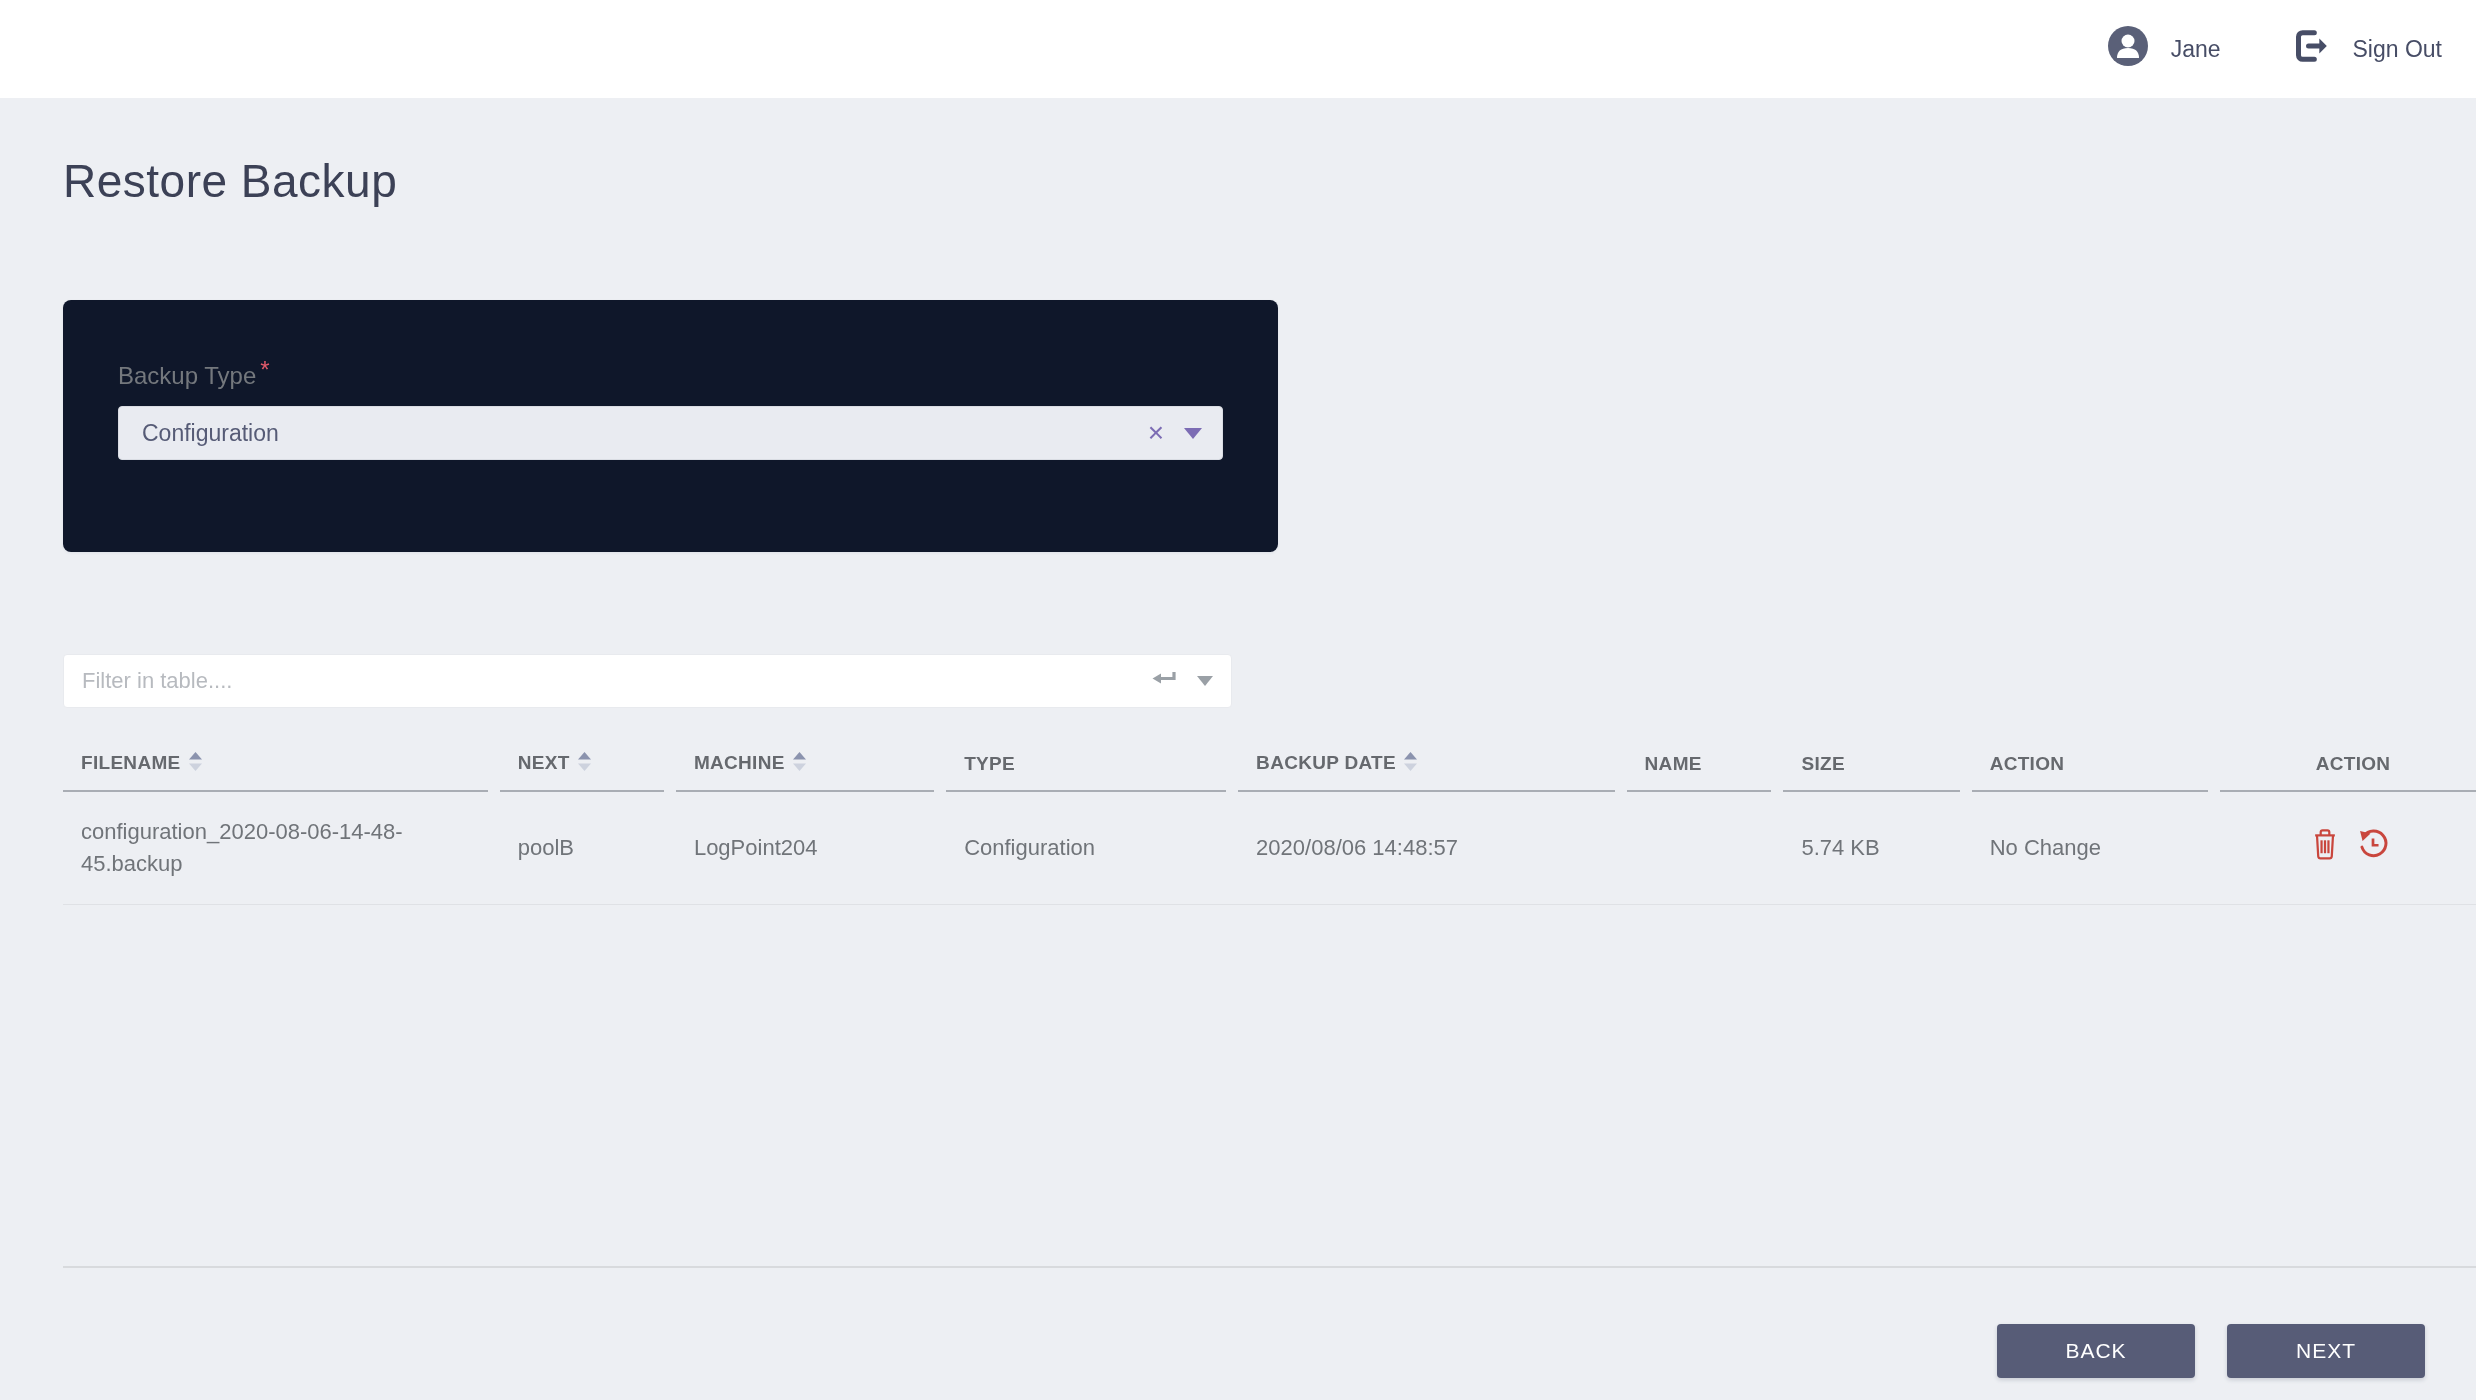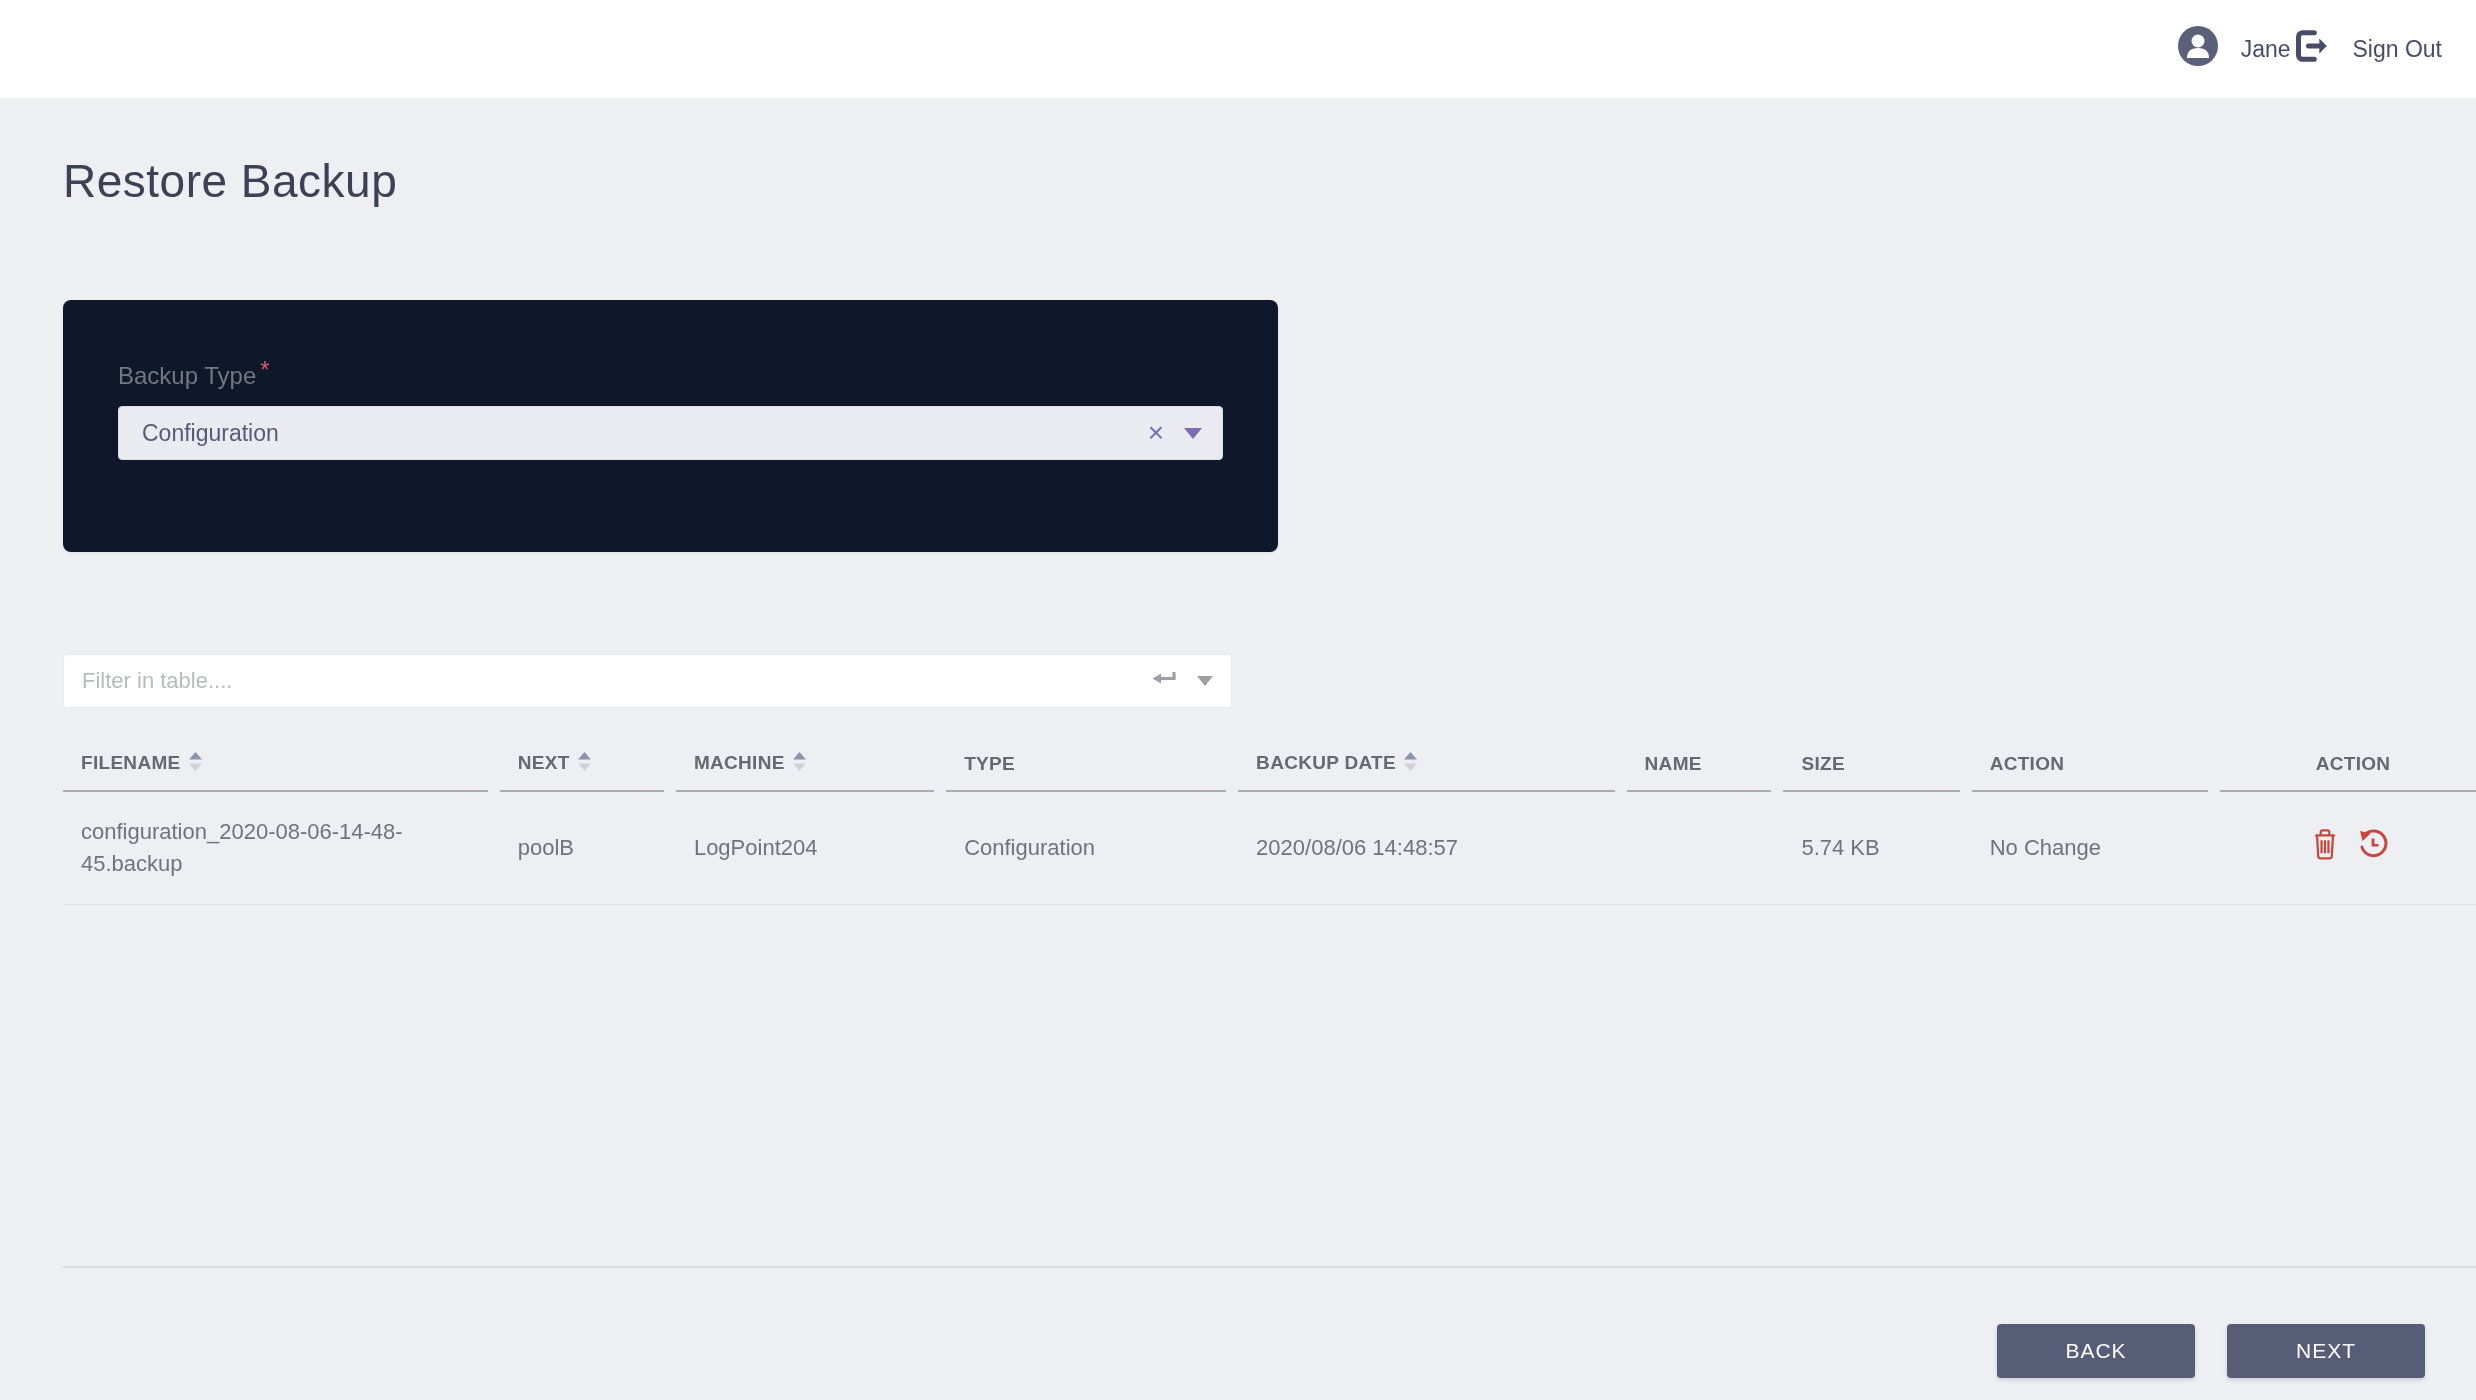--- a/index.html
+++ b/index.html
@@ -12,20 +12,21 @@
     position: relative;
   }
 
   
   .topbar {
     height: 98px;
     background: #ffffff;
     display: flex;
     align-items: center;
     justify-content: flex-end;
+    gap: 70px;
     padding-right: 34px;
   }
   .topbar .group {
     display: flex;
     align-items: center;
     gap: 22px;
     color: #474d66;
     font-size: 23px;
     cursor: pointer;
   }

